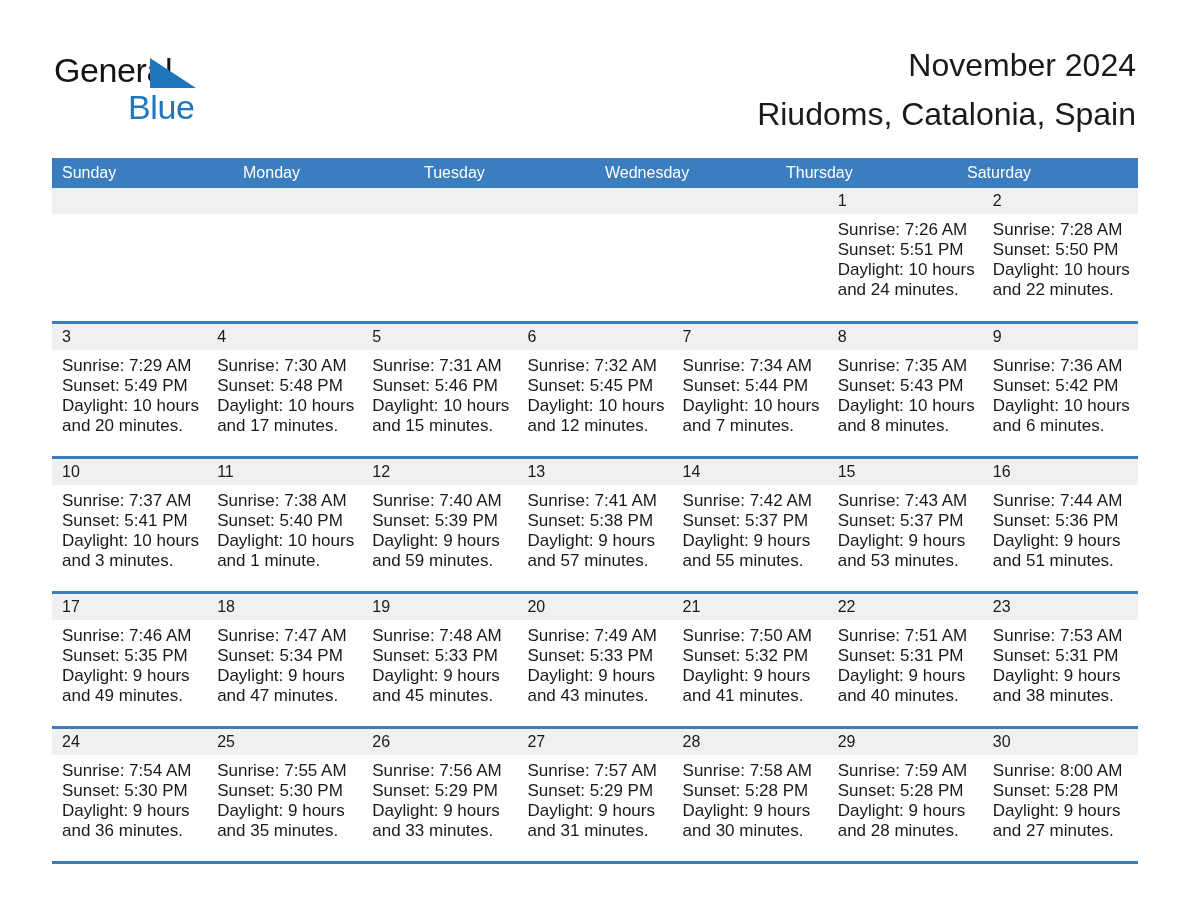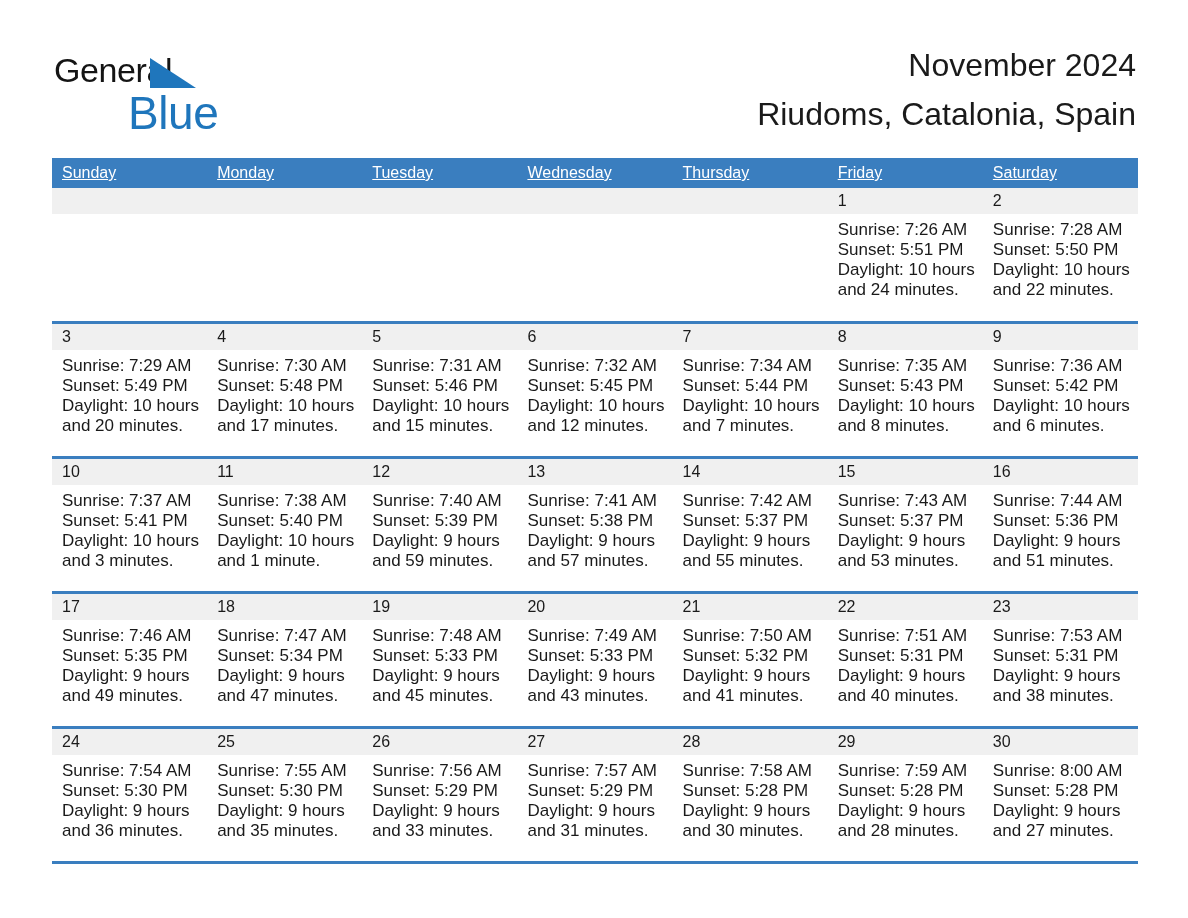--- a/index.html
+++ b/index.html
@@ -56,21 +56,21 @@
     top: 12px;
     width: 0;
     height: 0;
     border-left: 46px solid #1f76bc;
     border-top: 30px solid transparent;
   }
   .brand-line2 {
     position: absolute;
     left: 74px;
     top: 44px;
-    font-size: 46px;
+    font-size: 34px;
     letter-spacing: -0.4px;
     color: #1f76bc;
     line-height: 1;
     white-space: nowrap;
   }
 
   .titles {
     text-align: right;
     padding-top: 2px;
     flex: 0 0 auto;
@@ -104,21 +104,20 @@
   }
   .dow-cell {
     flex: 1 1 0;
     color: #ffffff;
     font-size: 16px;
     line-height: 30px;
     padding-left: 10px;
     box-sizing: border-box;
     white-space: nowrap;
     overflow: hidden;
-    text-decoration: underline;
   }
 
   .week-row {
     display: flex;
     border-bottom: 3px solid #3a7ebf;
     min-height: 132px;
   }
   .week-row.first {
     min-height: 133px;
   }
@@ -178,21 +177,20 @@
 
   </div>
 
   <div class="calendar">
     <div class="dow-row" id="dow-row">
         <div class="dow-cell">Sunday</div>
         <div class="dow-cell">Monday</div>
         <div class="dow-cell">Tuesday</div>
         <div class="dow-cell">Wednesday</div>
         <div class="dow-cell">Thursday</div>
-        <div class="dow-cell">Friday</div>
         <div class="dow-cell">Saturday</div>
       </div>
     <div id="weeks-container">
         <div class="week-row first">
           <div class="day-cell empty">
             <div class="day-num"></div>
             <div class="day-body">
               <div></div>
               <div></div>
               <div></div>

